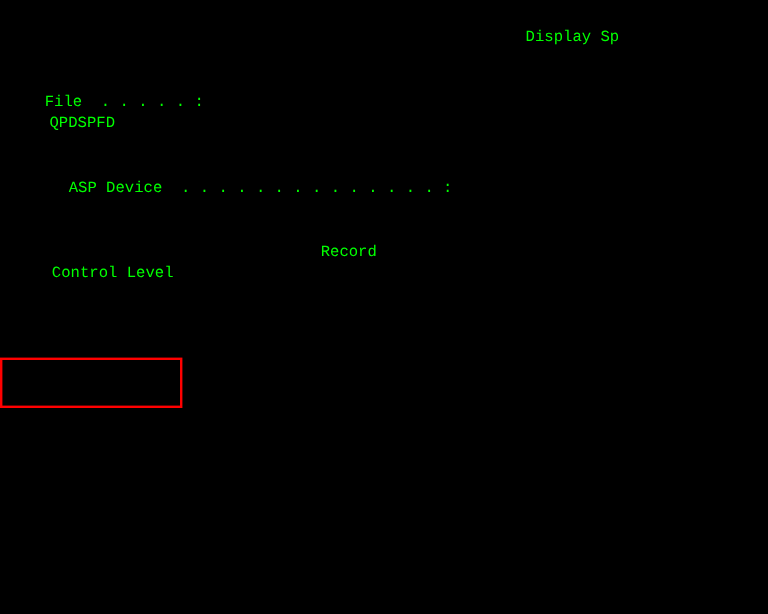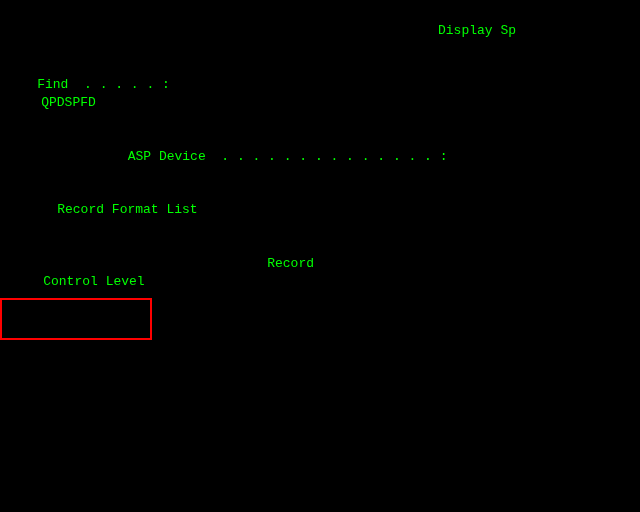--- a/index.html
+++ b/index.html
@@ -32,34 +32,31 @@
 </head>
 <body>
 
 <div class="screen">
 
   <div class="line" style="text-align:right; padding-right:2px;">
     <span>Display Sp</span>
   </div>
 
   <div class="line">
-    <span>Find  . . . . . :</span>
+    <span>File  . . . . . :</span>
     <span style="margin-left:4px;">QPDSPFD</span>
   </div>
 
 
 
 
-  <div class="line" style="padding-left: 20px; text-align: center;">
+  <div class="line" style="padding-left: 20px;">
     <span>ASP Device  . . . . . . . . . . . . . . :</span>
   </div>
 
-  <div class="line" style="padding-left: 20px;">
-    <span>Record Format List</span>
-  </div>
 
   <div class="line">
     <span style="margin-left: 230px;">Record</span>
     <span style="margin-left: 6px;">Control Level</span>
   </div>
 
   <div class="highlight-box" style="top: 298px; left: 0px; width: 152px; height: 42px;"></div>
 
 </div>
 

